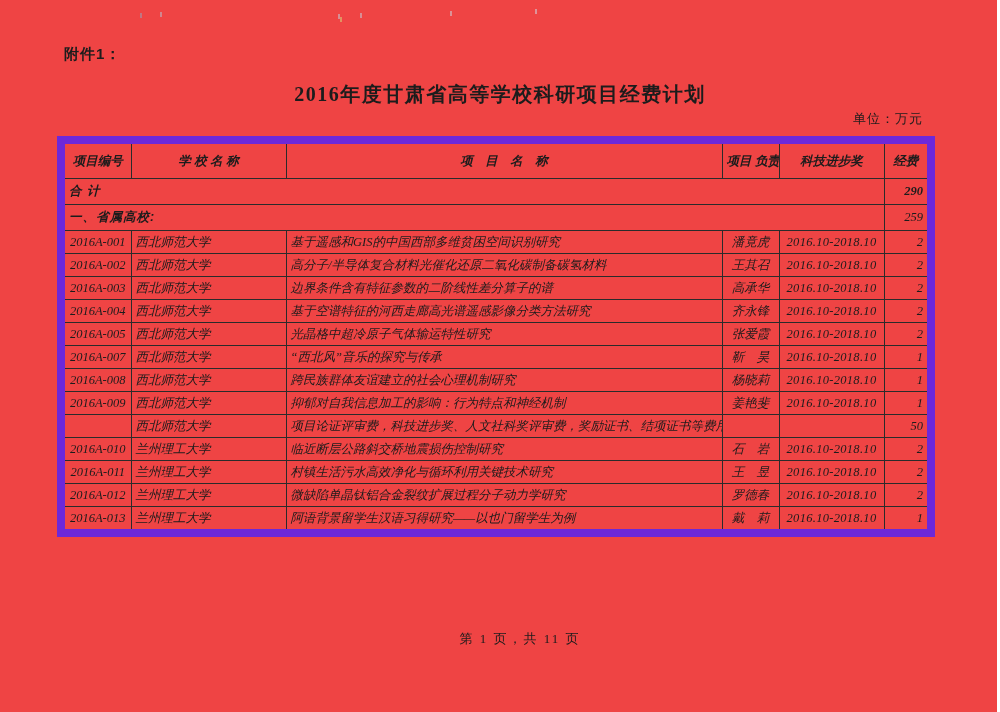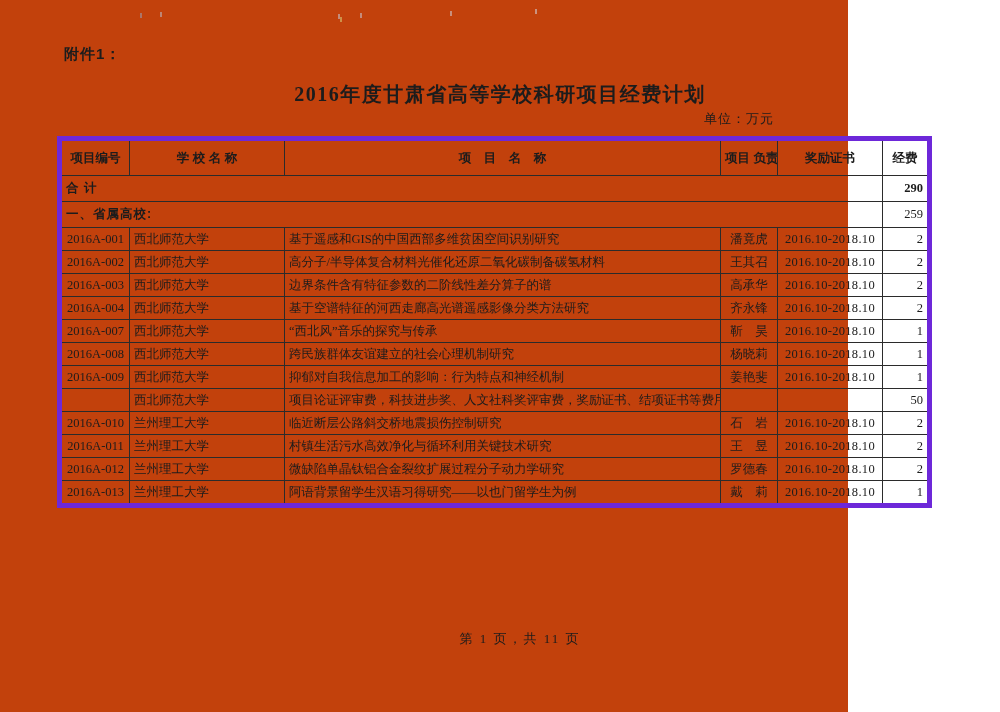--- a/index.html
+++ b/index.html
@@ -7,23 +7,23 @@
     padding: 0;
     background: #ffffff;
     width: 1000px;
     height: 712px;
     overflow: hidden;
     font-family: "Liberation Serif", "DejaVu Serif", serif;
     color: #1c1c1c;
   }
   .page {
     position: relative;
-    width: 848px;
+    width: 997px;
     height: 712px;
-    background: #c2410c;
+    background: #ef4444;
   }
   
   .scan-noise {
     position: absolute;
     left: 140px; top: 13px;
     width: 2px; height: 5px;
     background: #9aa0b5;
     opacity: .55;
     box-shadow: 20px -1px 0 0 #b9bdcc, 200px 4px 0 0 #d8d27a,
                 198px 1px 0 0 #c6c9d6, 220px 0 0 0 #c6c9d6,
@@ -60,21 +60,21 @@
     border-collapse: collapse;
     table-layout: fixed;
   }
   table.main th, table.main td {
     border: 1px solid #2b2b2b;
     padding: 0 4px;
     font-size: 12.5px;
     overflow: hidden;
     white-space: nowrap;
   }
-  table.main { border: 5px solid #6d28d9; }
+  table.main { border: 8px solid #6d28d9; font-style: italic; }
   thead th {
     height: 34px;
     font-family: "Liberation Sans", "DejaVu Sans", sans-serif;
     font-weight: bold;
     font-size: 13px;
     text-align: center;
     white-space: pre-line;
     line-height: 1.15;
     border-bottom-width: 2px;
   }
@@ -127,21 +127,21 @@
       <col style="width:105px">
       <col style="width:47px">
     </colgroup>
     <thead>
       <tr>
         <th>项目编号</th>
         <th>学 校 名 称</th>
         <th>项　目　名　称</th>
         <th>项目
 负责人</th>
-        <th>奖励证书</th>
+        <th>科技进步奖</th>
         <th>经费</th>
       </tr>
     </thead>
     <tbody>
         <tr class="summary-row">
           <td class="label-cell" colspan="5">合 计</td>
           <td class="cell-fund fund-bold">290</td>
         </tr>
         <tr class="summary-row">
           <td class="label-cell" colspan="5">一、省属高校:</td>
@@ -173,20 +173,28 @@
         </tr>
         <tr class="data-row">
           <td class="cell-id">2016A-004</td>
           <td class="cell-school">西北师范大学</td>
           <td class="cell-title">基于空谱特征的河西走廊高光谱遥感影像分类方法研究</td>
           <td class="cell-leader">齐永锋</td>
           <td class="cell-period">2016.10-2018.10</td>
           <td class="cell-fund">2</td>
         </tr>
         <tr class="data-row">
+          <td class="cell-id">2016A-005</td>
+          <td class="cell-school">西北师范大学</td>
+          <td class="cell-title">光晶格中超冷原子气体输运特性研究</td>
+          <td class="cell-leader">张爱霞</td>
+          <td class="cell-period">2016.10-2018.10</td>
+          <td class="cell-fund">2</td>
+        </tr>
+        <tr class="data-row">
           <td class="cell-id">2016A-007</td>
           <td class="cell-school">西北师范大学</td>
           <td class="cell-title">“西北风”音乐的探究与传承</td>
           <td class="cell-leader">靳　昊</td>
           <td class="cell-period">2016.10-2018.10</td>
           <td class="cell-fund">1</td>
         </tr>
         <tr class="data-row">
           <td class="cell-id">2016A-008</td>
           <td class="cell-school">西北师范大学</td>

